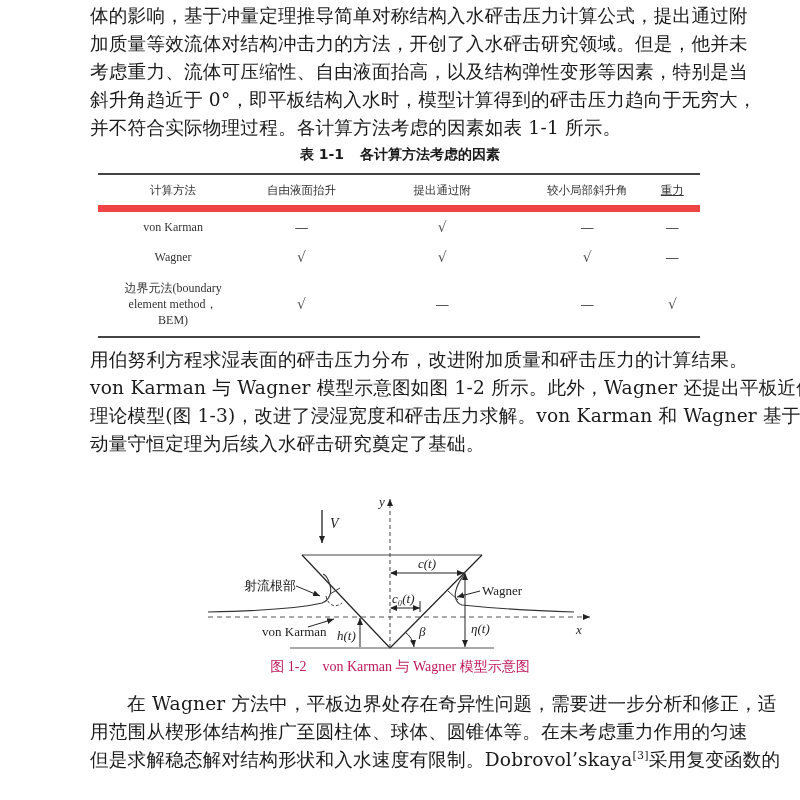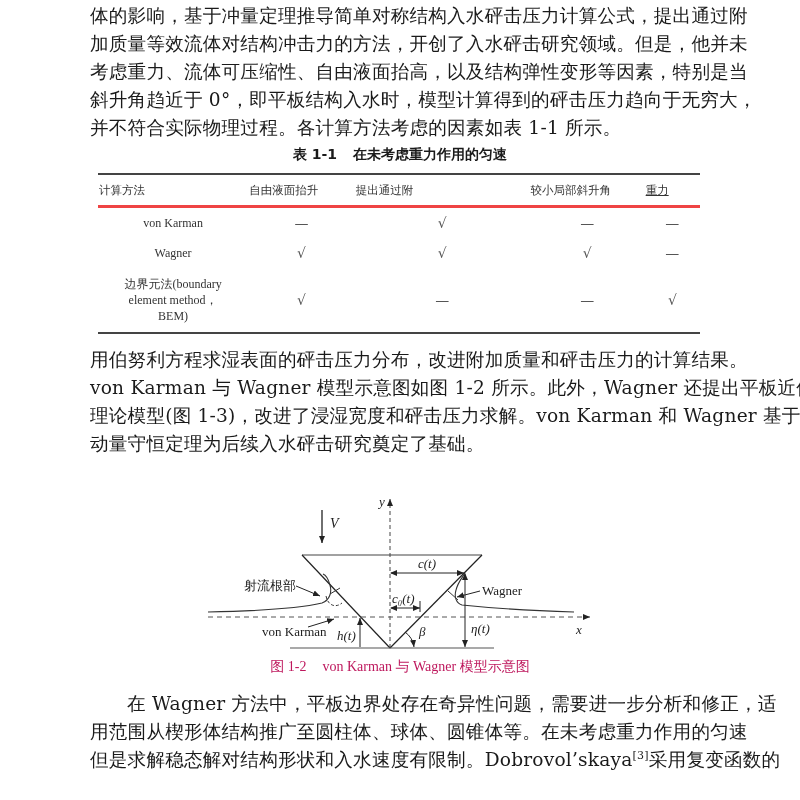--- a/index.html
+++ b/index.html
@@ -10,21 +10,21 @@
   .para .line { display: block; white-space: nowrap; height: 28px; text-align: justify; text-align-last: justify; }
   .para .line.last { text-align-last: left; }
   .indent { padding-left: 37px; }
   sup { font-size: 11px; line-height: 0; vertical-align: 7px; }
   .tbl-title { position: absolute; top: 146px; left: 0; width: 800px; text-align: center;
                font-size: 14px; font-weight: bold; font-family: "DejaVu Sans", sans-serif; }
   .tbl-title span + span { margin-left: 16px; }
   table.t { position: absolute; left: 98px; top: 173px; width: 602px; border-collapse: collapse;
             font-size: 11.5px; font-family: "DejaVu Sans", sans-serif; color: #333; }
   table.t { border-top: 2px solid #444; border-bottom: 2px solid #444; }
-  table.t th { font-weight: normal; height: 28px; border-bottom: 3px solid #ef4444; text-align: left; }
+  table.t th { font-weight: normal; height: 28px; border-bottom: 7px solid #ef4444; text-align: center; }
   table.t td { text-align: center; height: 28px; }
   table.t td.m { font-family: "Liberation Serif", serif; font-size: 12px; line-height: 16px; }
   table.t tr.tall td { height: 62px; }
   .c1 { width: 165px; } .c2 { width: 120px; } .c3 { width: 200px; } .c4 { width: 130px; } .c5 { width: 60px; text-decoration: underline; }
   .mk { font-size: 14px; color: #555; }
   .fig { position: absolute; left: 0; top: 0; width: 800px; height: 800px; pointer-events: none; }
   .fig text { font-family: "Liberation Serif", serif; fill: #222; }
   .caption { position: absolute; top: 658px; left: 0; width: 800px; text-align: center;
              font-size: 14px; font-family: "Liberation Serif", serif; color: #be185d; }
   .caption span + span { margin-left: 16px; }
@@ -34,21 +34,21 @@
 
 <div class="para" style="top:2px;">
   <span class="line">体的影响，基于冲量定理推导简单对称结构入水砰击压力计算公式，提出通过附</span>
   <span class="line">加质量等效流体对结构冲击力的方法，开创了入水砰击研究领域。但是，他并未</span>
   <span class="line">考虑重力、流体可压缩性、自由液面抬高，以及结构弹性变形等因素，特别是当</span>
   <span class="line">斜升角趋近于 0°，即平板结构入水时，模型计算得到的砰击压力趋向于无穷大，</span>
   <span class="line last">并不符合实际物理过程。各计算方法考虑的因素如表 1-1 所示。</span>
 </div>
 
 <div class="tbl-title">
-  <span>表 1-1</span><span>在未考虑重力作用的匀速</span>
+  <span>表 1-1</span><span>各计算方法考虑的因素</span>
 </div>
 
 <table class="t">
   <thead>
     <tr>
       <th class="c1">计算方法</th>
       <th class="c2">自由液面抬升</th>
       <th class="c3">提出通过附</th>
       <th class="c4">较小局部斜升角</th>
       <th class="c5">重力</th>

